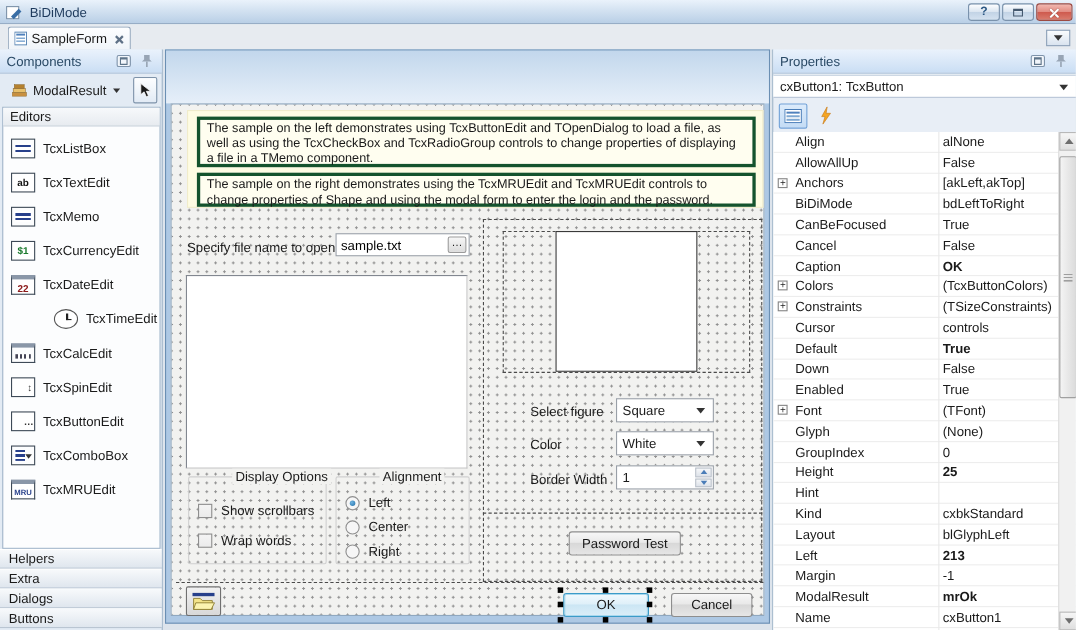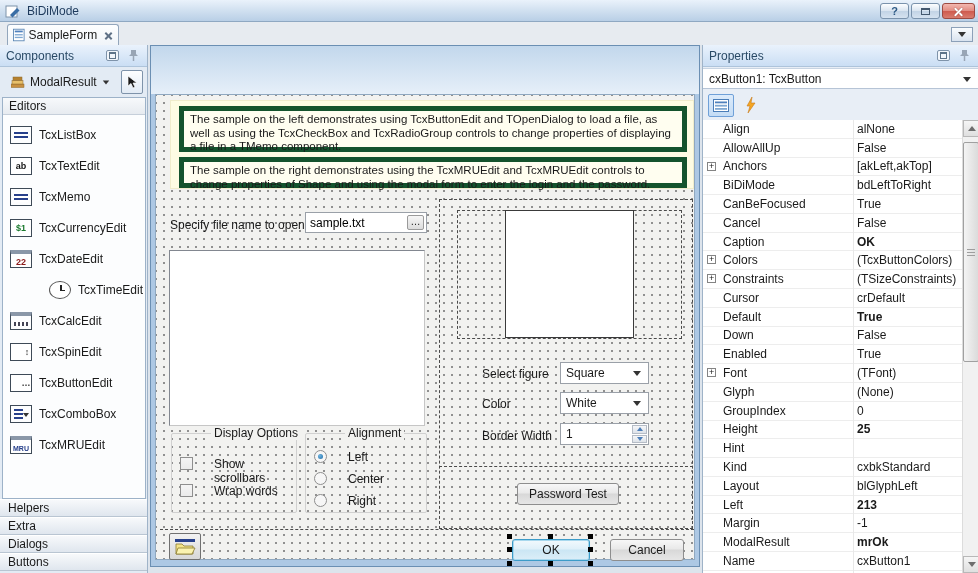--- a/index.html
+++ b/index.html
@@ -73,34 +73,34 @@
 
   
   .designer { position:absolute; left:150px; top:45px; width:550px; height:522px; background:#ADC8E4; border:1px solid #6B8FB3; }
   .designer-top { position:absolute; left:0; top:0; width:548px; height:48px; background:linear-gradient(180deg,#C2D7EC,#E6EFF9); }
   .surface { position:absolute; left:4px; top:48px; width:540px; height:466px; background:#F2F2F0;
     background-image:radial-gradient(#909090 0.9px, transparent 1px); background-size:8px 8px; background-position:4px 4px;
     border:1px solid #8FA8C0; }
   .s-abs { position:absolute; }
 
   .info-panel { left:14px; top:5px; width:524px; height:89px; background:#FEFCE3; border:1px solid #F0ECCB; }
-  .info-box { position:absolute; left:8px; width:508px; background:#FFFEF0; border:5px solid #14532d; padding:2px 6px; font-size:11.5px; line-height:13.5px; }
+  .info-box { position:absolute; left:8px; width:508px; background:#FFFEF0; border:3px solid #14532d; padding:2px 6px; font-size:11.5px; line-height:13.5px; }
   .info-box.b1 { top:5px; height:46px; }
   .info-box.b2 { top:56px; height:31px; }
 
   .lbl { position:absolute; white-space:nowrap; }
   .edit { position:absolute; background:#FFF; border:1px solid #9AA0A8; height:21px; }
   .edit input { width:100%; height:100%; border:none; outline:none; font:12px "Liberation Sans",sans-serif; padding:0 20px 0 4px; background:transparent; }
   .browse-btn { position:absolute; right:2px; top:2px; width:17px; height:15px; border:1px solid #9A9A9A; border-radius:2px;
     background:linear-gradient(180deg,#F6F6F6,#DCDCDC); font-size:10px; line-height:11px; text-align:center; }
   .memo { left:13px; top:155px; width:256px; height:176px; background:#FFF; border:1px solid; border-color:#828790 #C6C6C6 #C6C6C6 #828790; }
 
   .groupbox { position:absolute; border:1px solid #D0D0D0; border-radius:2px; }
   .gb-title { position:absolute; left:7px; top:-8px; background:#F2F2F0; padding:0 3px; white-space:nowrap;margin-left:32px; }
-  .check-row,.radio-row { position:absolute; display:flex; gap:21px; }
+  .check-row,.radio-row { position:absolute; display:flex; align-items:center; gap:8px; }
   .cb { width:13px; height:13px; border:1px solid #8E8E8E; background:linear-gradient(180deg,#F4F4F4,#EBEBEB); flex:0 0 auto; }
   .rb { width:13px; height:13px; border:1px solid #8E8E8E; border-radius:50%; background:#F6F6F6; flex:0 0 auto; position:relative; }
   .rb.sel::after { content:""; position:absolute; left:3px; top:3px; width:5px; height:5px; border-radius:50%;
     background:radial-gradient(circle at 35% 35%, #6FB3E0, #1F6FA8); }
 
   .dashed { position:absolute; border:1px dashed #4A4A4A; }
   .dash-h { position:absolute; border-top:1px dashed #4A4A4A; height:0; }
   .shape-square { left:349px; top:115px; width:129px; height:128px; background:#FFF; border:1px solid #3A3A3A; }
 
   .combo { position:absolute; width:89px; height:22px; background:#FFF; border:1px solid #9AA0A8; display:flex; align-items:center; padding-left:5px; }
@@ -443,21 +443,21 @@
           <span class="pname">Colors</span>
           <span class="pval">(TcxButtonColors)</span>
         </div>
       <div class="prow">
           <span class="pexp"></span>
           <span class="pname">Constraints</span>
           <span class="pval">(TSizeConstraints)</span>
         </div>
       <div class="prow">
           <span class="pname">Cursor</span>
-          <span class="pval">crDefault</span>
+          <span class="pval">controls</span>
         </div>
       <div class="prow">
           <span class="pname">Default</span>
           <span class="pval b">True</span>
         </div>
       <div class="prow">
           <span class="pname">Down</span>
           <span class="pval">False</span>
         </div>
       <div class="prow">

